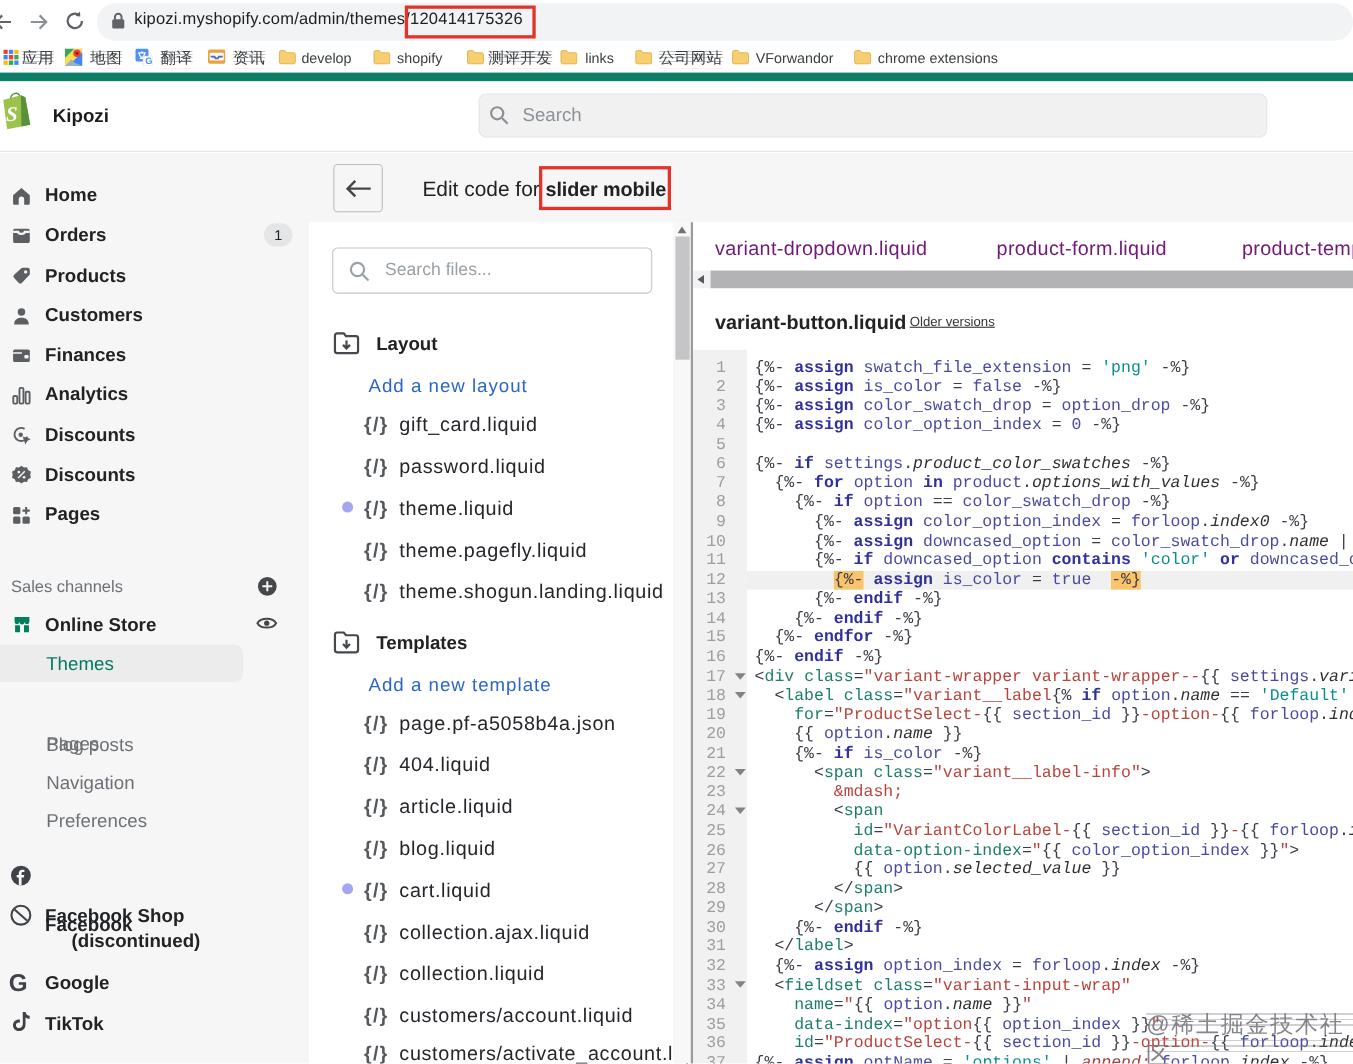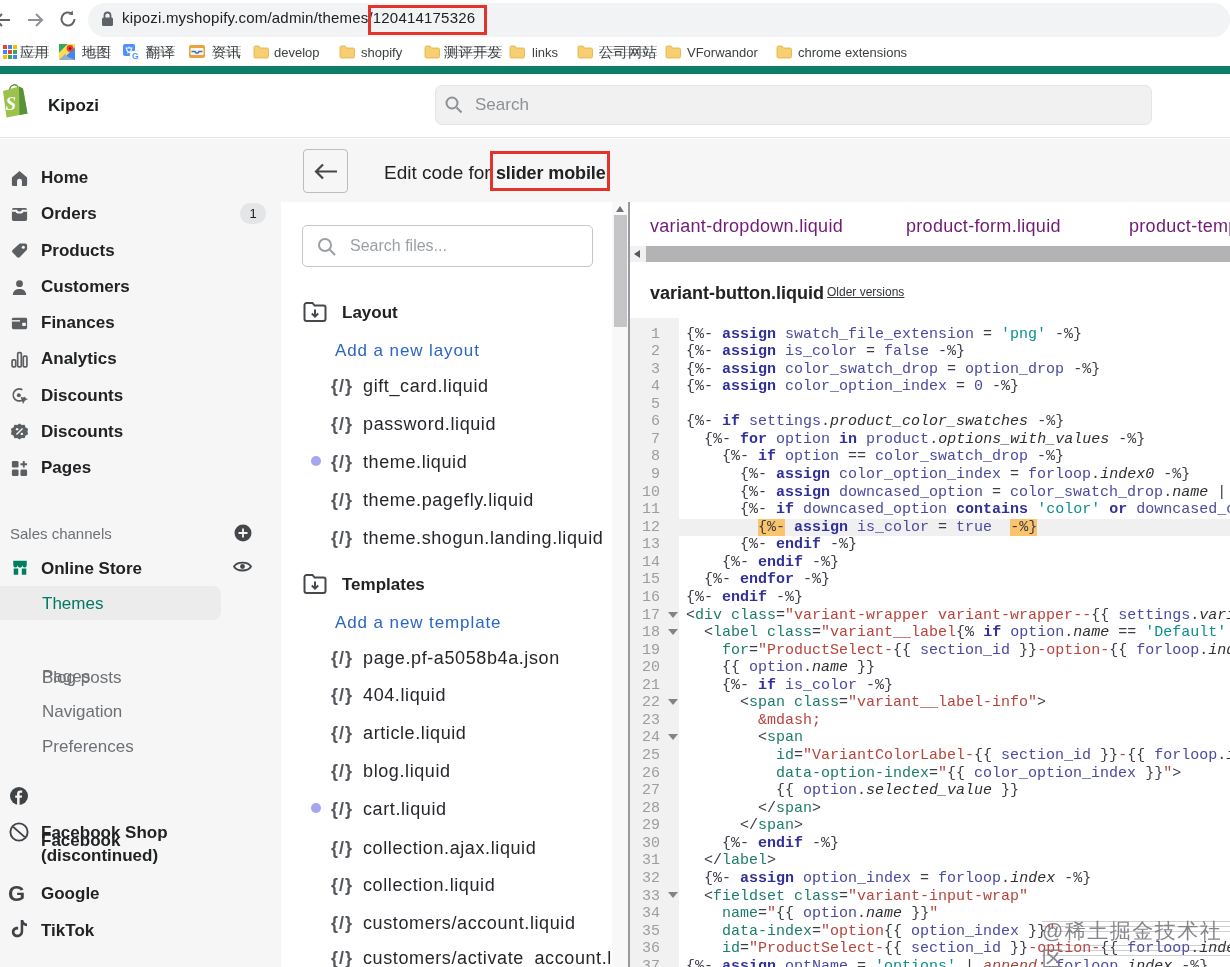--- a/index.html
+++ b/index.html
@@ -124,21 +124,21 @@
   <div class="abs" id="saleslabel">Sales channels</div>
   <div class="navitem" style="top:559px;">Online Store</div>
   <div class="abs" id="themesrow"></div>
   <div class="abs" id="themestext">Themes</div>
   <div class="navsub" style="top:632px;margin-top:36px;">Blog posts</div>
   <div class="navsub" style="top:667px;">Pages</div>
   <div class="navsub" style="top:702px;">Navigation</div>
   <div class="navsub" style="top:737px;">Preferences</div>
   <div class="navitem" style="top:787px;margin-top:44px;">Facebook</div>
   <div class="navitem" style="top:823px;">Facebook Shop</div>
-  <div class="navitem" style="top:846px;">(discontinued)</div>
+  <div class="navitem" style="top:846px;margin-left:24px;">(discontinued)</div>
   <div class="navitem" style="top:884px;">Google</div>
   <div class="navitem" style="top:921px;">TikTok</div>
 
   
   <div class="abs" id="backbtn"></div>
   <div class="abs" id="edittitle">Edit code for <b>slider mobile</b></div>
   <div class="abs redbox" style="left:490px;top:151px;width:120px;height:40px;"></div>
 
   
   <div class="abs" id="filepanel"></div>

